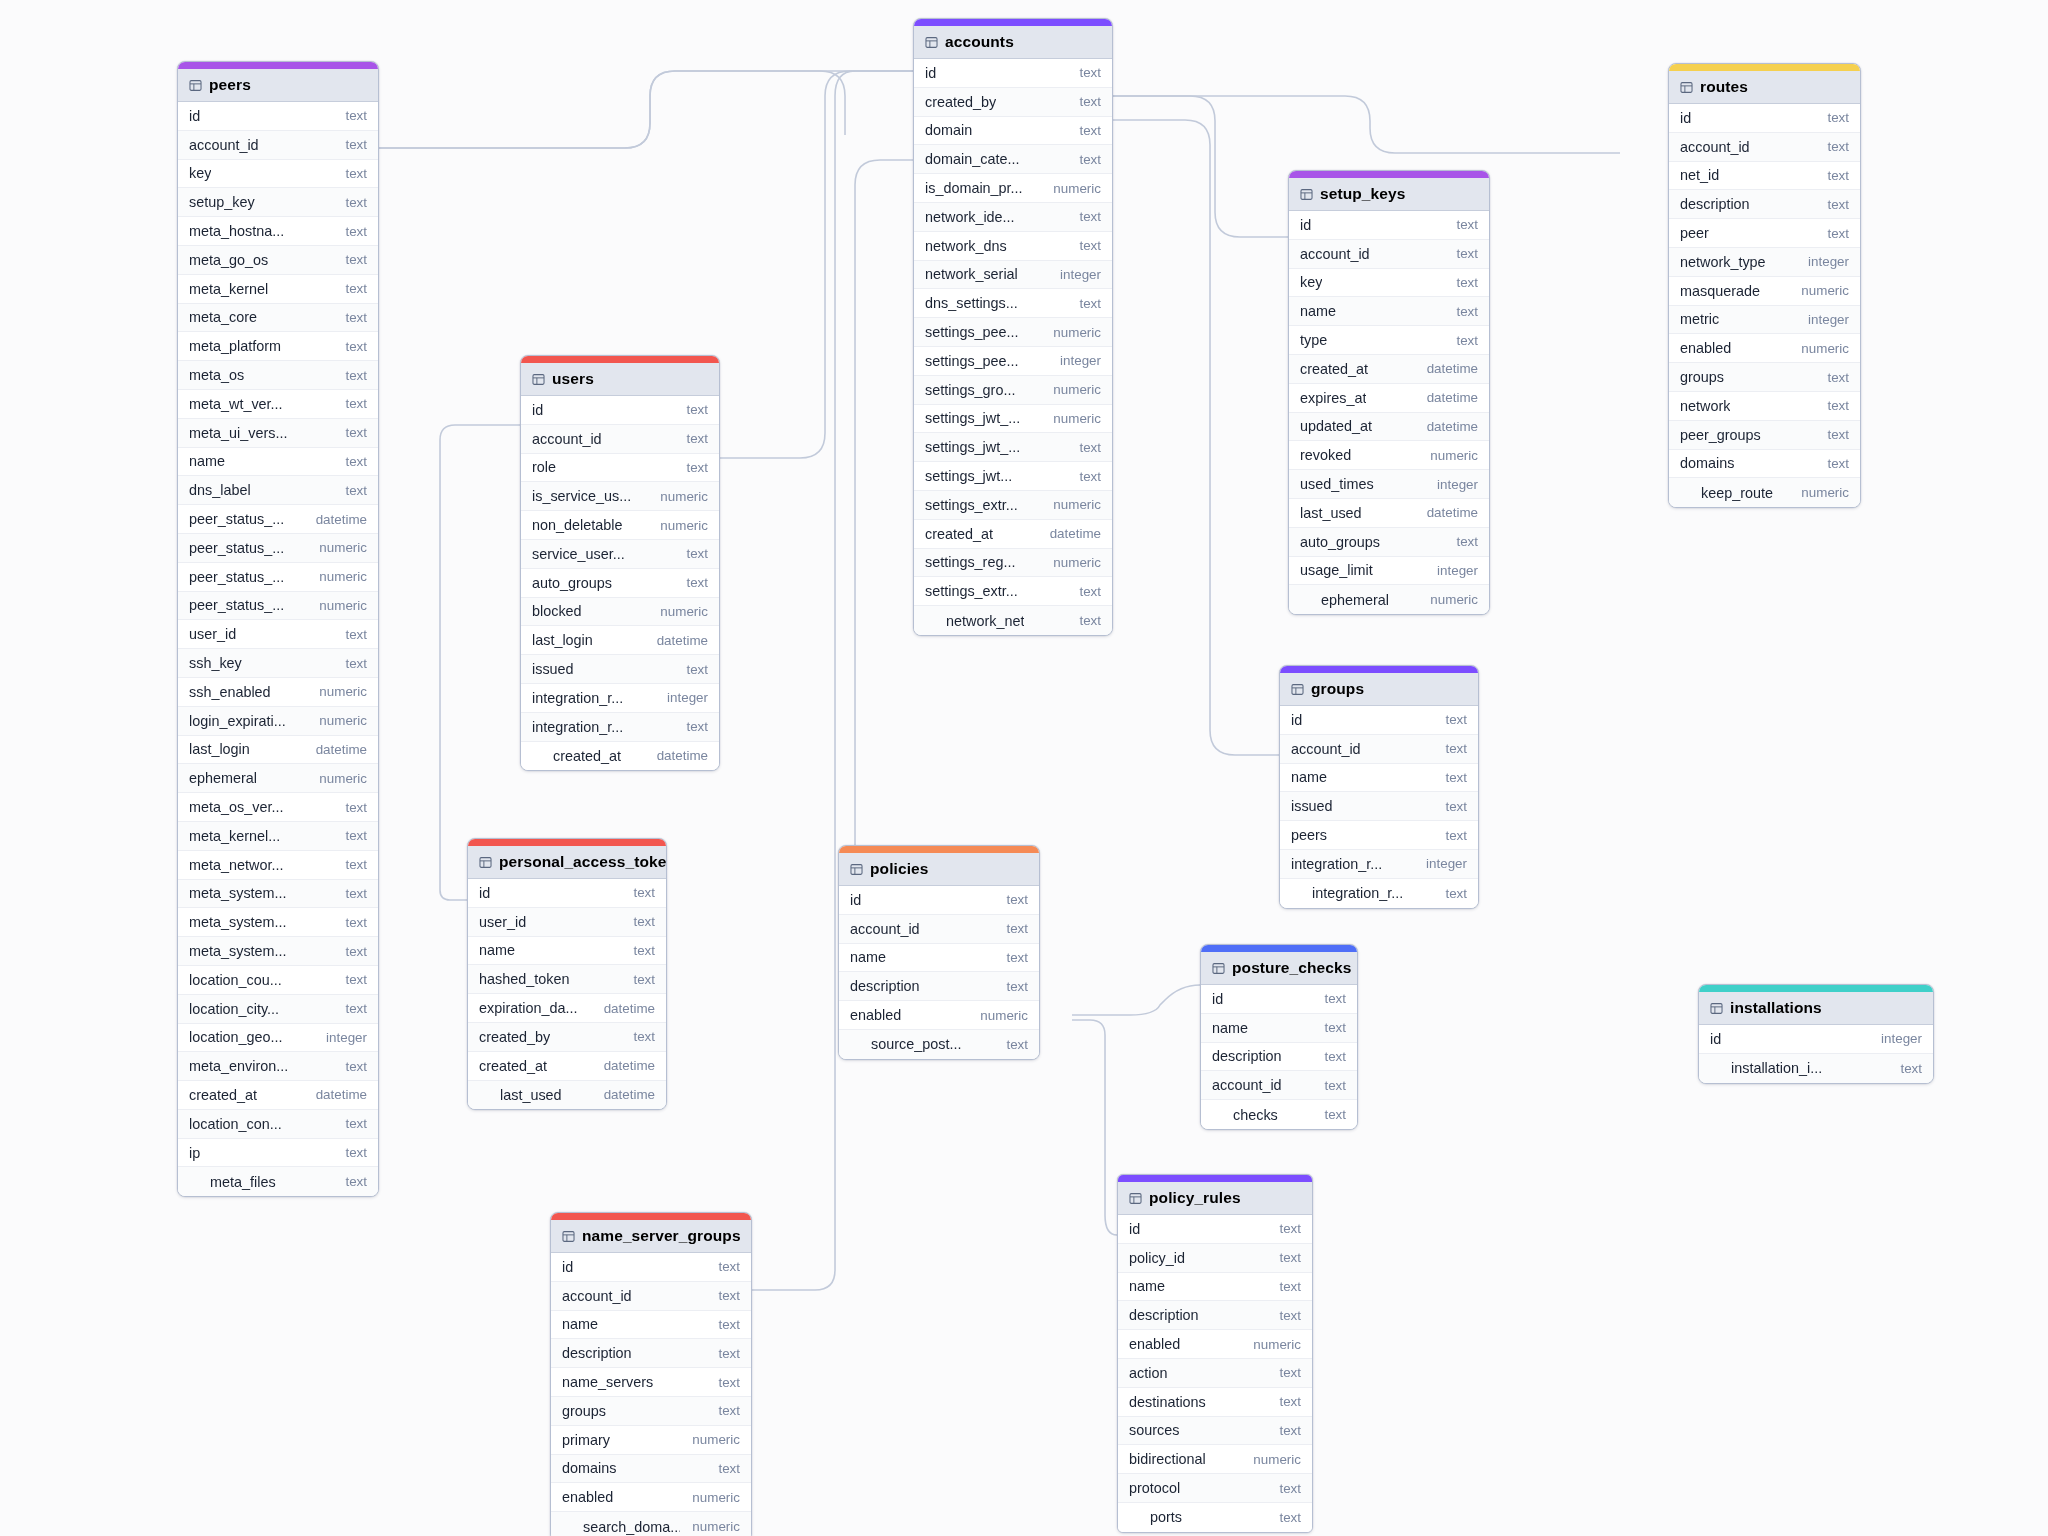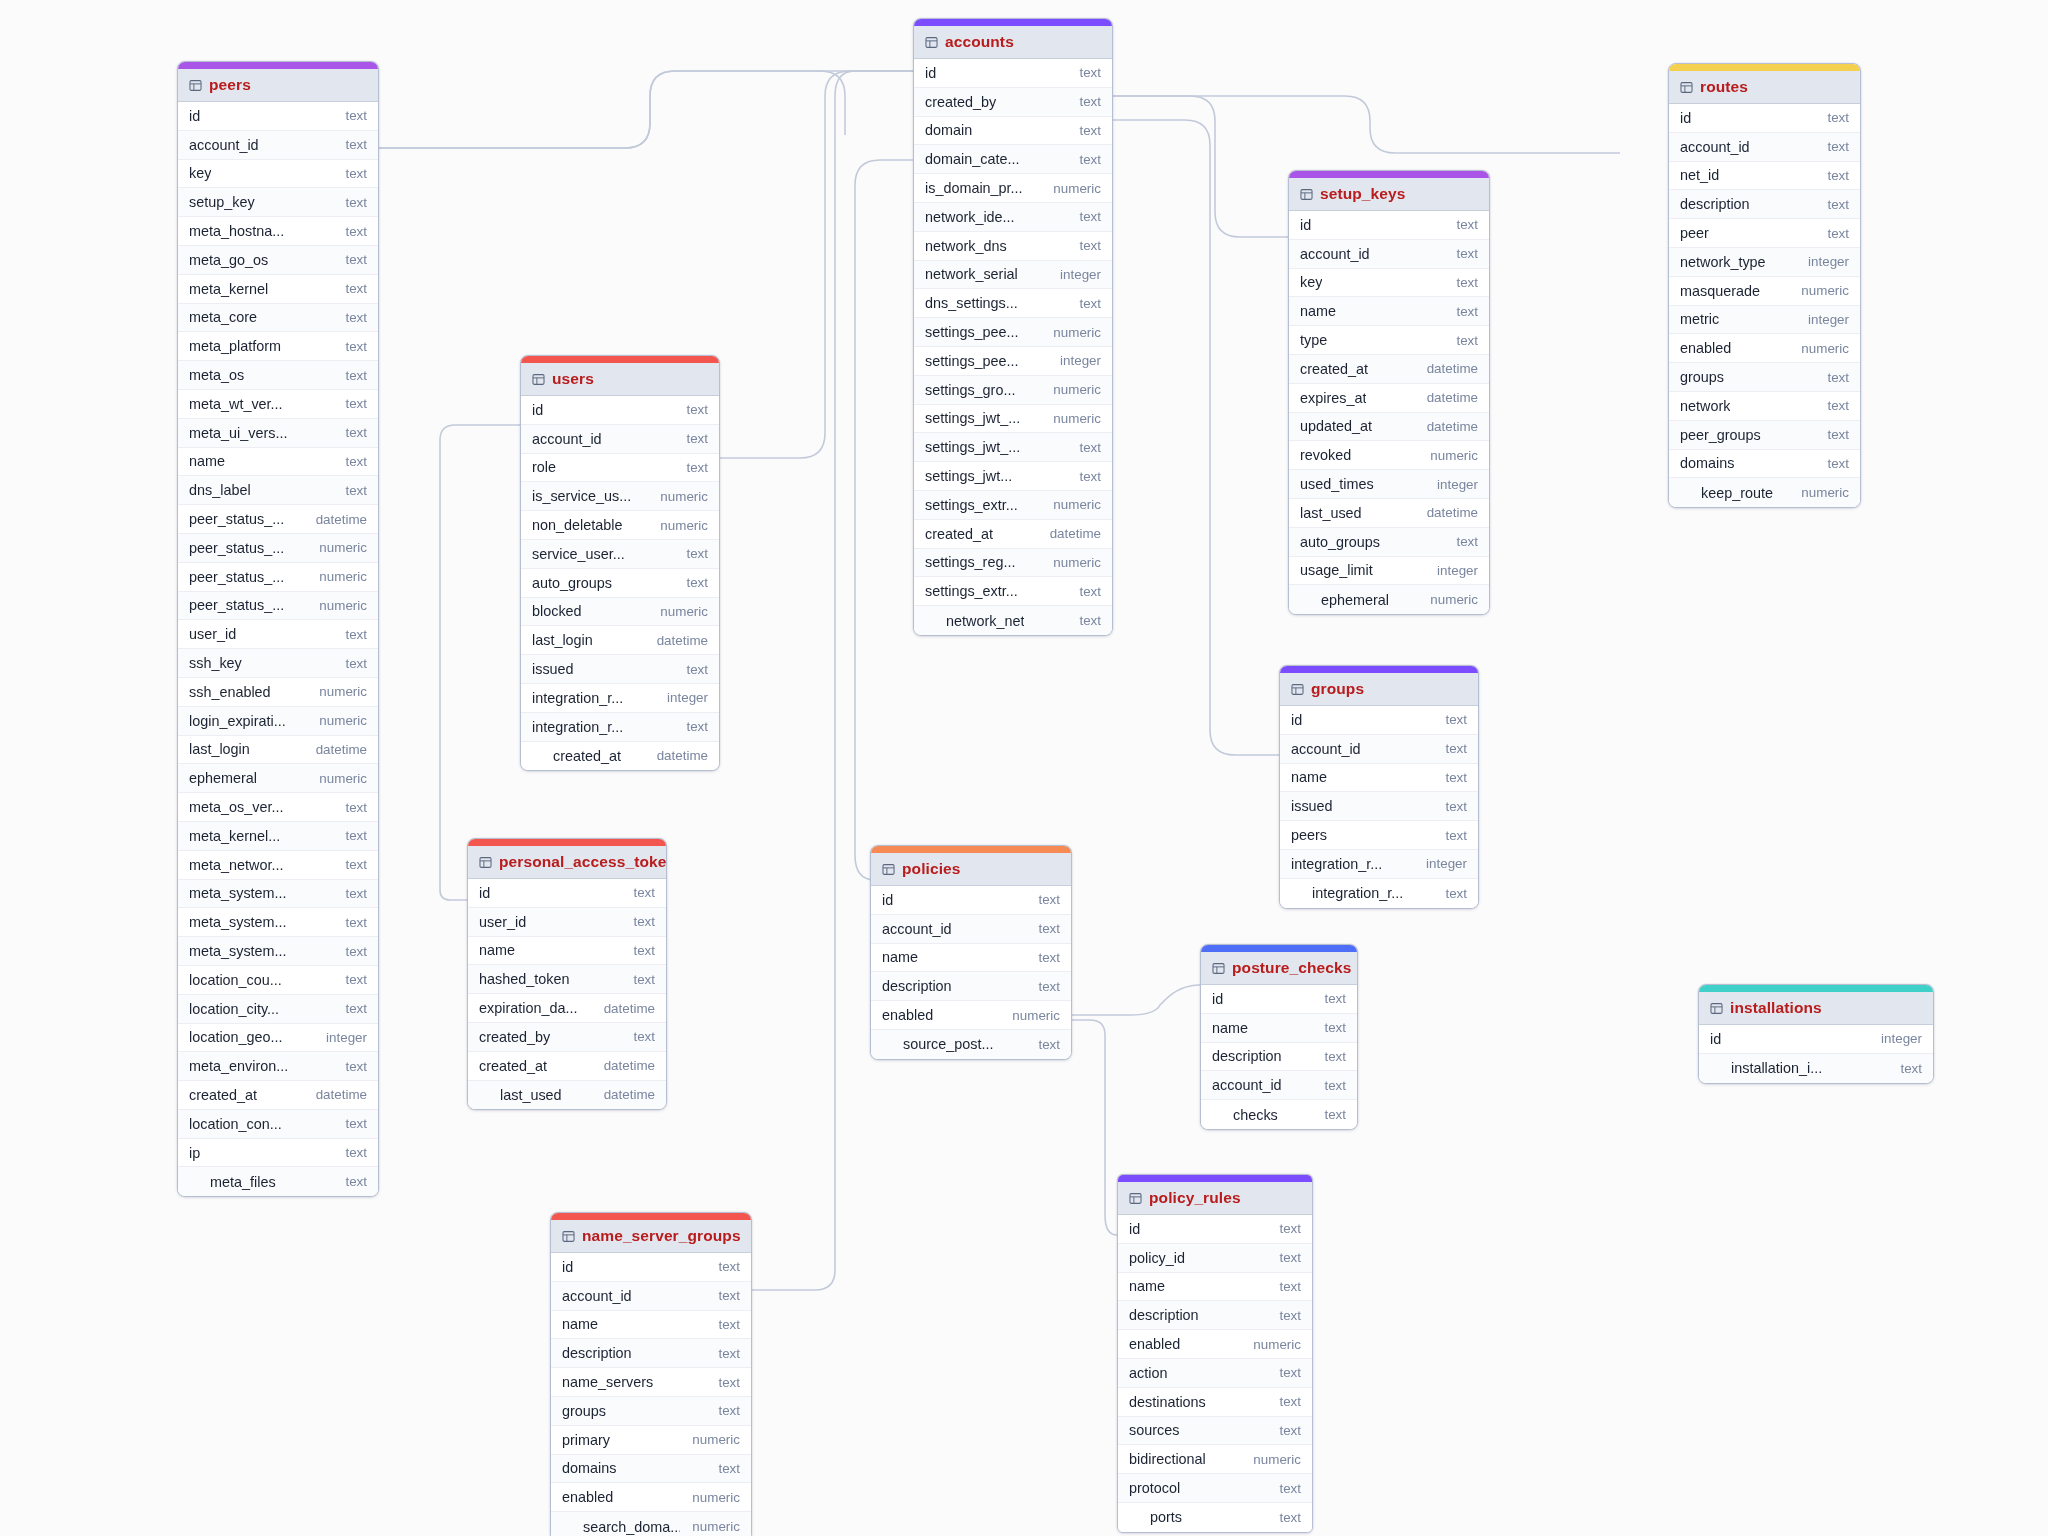--- a/index.html
+++ b/index.html
@@ -35,21 +35,21 @@
   }
   .table-header {
     display: flex;
     align-items: center;
     gap: 7px;
     padding: 7px 11px 7px 11px;
     background: #e2e6ee;
     border-bottom: 1px solid #c6cddb;
     font-size: 15.5px;
     font-weight: bold;
-    color: #b91c1c;
+    color: #000000;
     letter-spacing: 0.1px;
   }
   .tbl-icon {
     width: 13px; height: 13px;
     flex: 0 0 13px;
     display: block;
   }
   .col-row {
     display: flex;
     align-items: center;
@@ -519,21 +519,21 @@
       </div>
       <div class="col-row">
         <span class="col-name">settings_extr...</span>
         <span class="col-type">text</span>
       </div>
       <div class="col-row">
         <span class="col-name">network_net</span>
         <span class="col-type">text</span>
       </div>
     </div>
-    <div class="table-node" style="left: 870px; top: 845px; width: 202px;">
+    <div class="table-node" style="left: 838px; top: 845px; width: 202px;">
       <div class="accent-bar" style="background: rgb(245, 138, 85);"></div>
       <div class="table-header">
         <span>
           <svg class="tbl-icon" viewBox="0 0 16 16" aria-hidden="true">
             <rect x="1.2" y="2" width="13.6" height="12" rx="1.6" fill="none" stroke="#5b6880" stroke-width="1.3"></rect>
             <line x1="1.2" y1="6" x2="14.8" y2="6" stroke="#5b6880" stroke-width="1.2"></line>
             <line x1="6" y1="6" x2="6" y2="14" stroke="#5b6880" stroke-width="1.2"></line>
           </svg>
         </span>
         <span>policies</span>

